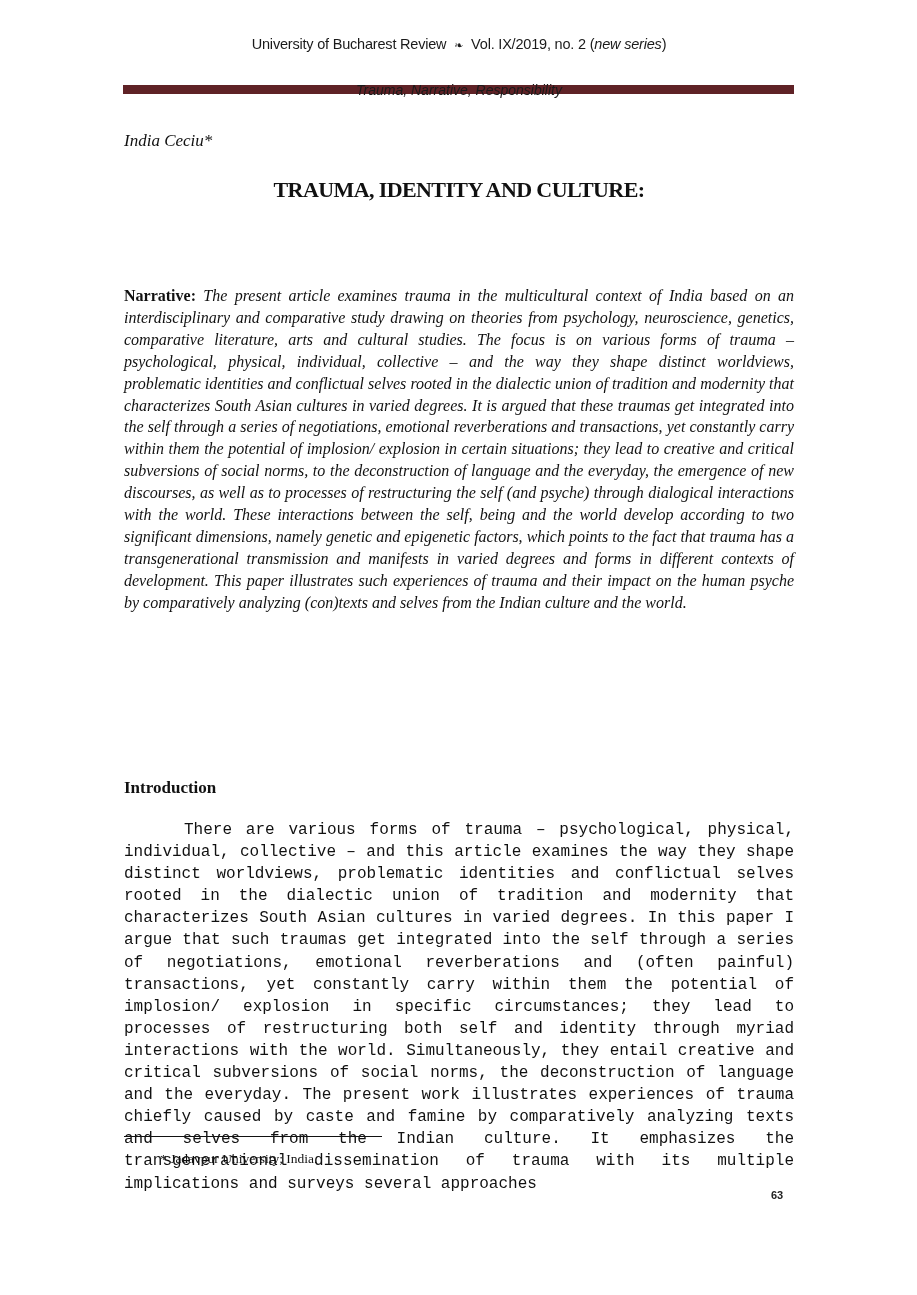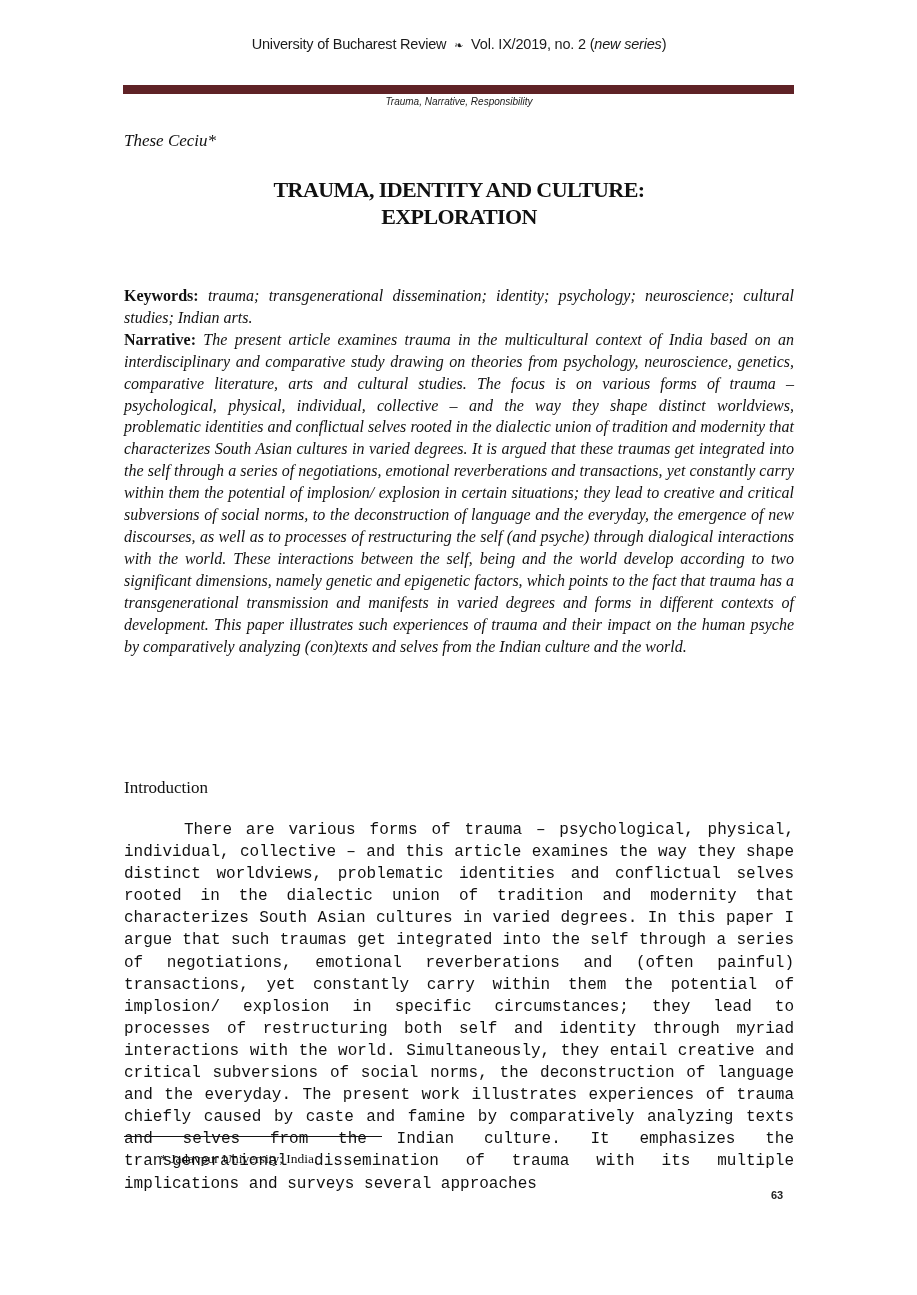--- a/index.html
+++ b/index.html
@@ -6,43 +6,43 @@
   body { width: 917px; height: 1295px; position: relative; overflow: hidden; color: #111; }
   .page { position: absolute; left: 0; top: 0; width: 832px; height: 1295px; }
   .running-head {
     position: absolute; left: 124px; width: 670px; top: 36px; text-align: center;
     font-family: "Liberation Sans", sans-serif; font-size: 14.5px; color: #1a1a1a; letter-spacing: -0.2px;
   }
   .running-head .sep { font-size: 11px; margin: 0 4px; }
   .running-head em { font-style: italic; }
   .rule-bar { position: absolute; left: 123px; top: 85px; width: 671px; height: 9px; background: #5f2226; }
   .subhead {
-    position: absolute; left: 124px; width: 670px; top: 96px; text-align: center;
-    font-family: "Liberation Sans", sans-serif; font-style: italic; font-size: 10px; color: #1a1a1a;
+    position: absolute; left: 124px; width: 670px; top: 82px; text-align: center;
+    font-family: "Liberation Sans", sans-serif; font-style: italic; font-size: 14px; color: #1a1a1a;
   }
   .author {
     position: absolute; left: 124px; top: 131px; font-family: "Liberation Serif", serif;
     font-style: italic; font-size: 17px; color: #111;
   }
   .title {
     position: absolute; left: 124px; width: 670px; top: 176px; text-align: center;
     font-family: "Liberation Serif", serif; font-weight: bold; font-size: 22px;
     line-height: 27px; color: #111; letter-spacing: -0.6px;
   }
   .title div { white-space: nowrap; }
   .abstract-block {
     position: absolute; left: 124px; width: 670px; top: 285px;
     font-family: "Liberation Serif", serif; font-size: 16px; line-height: 21.9px; text-align: justify; color: #111;
   }
   .abstract-block .label { font-weight: bold; font-style: normal; }
   .abstract-block .ital { font-style: italic; }
   .abstract-block p { margin: 0; }
   .section-head {
     position: absolute; left: 124px; top: 778px; font-family: "Liberation Serif", serif;
-    font-weight: normal; font-size: 17px; color: #111;
+    font-weight: bold; font-size: 17px; color: #111;
   }
   .body-text {
     position: absolute; left: 124px; width: 670px; top: 819px;
     font-family: "Liberation Serif", serif; font-size: 16px; line-height: 22.1px; text-align: justify; color: #111;
   }
   .body-text p { margin: 0; text-indent: 60px; font-family: Liberation Mono, monospace; }
   .fn-rule { position: absolute; left: 124px; top: 1136px; width: 258px; height: 1px; background: #111; }
   .footnote {
     position: absolute; left: 124px; top: 1151px; font-family: "Liberation Serif", serif; font-size: 13.5px; color: #111; margin-left: 36px;
   }
@@ -60,32 +60,27 @@
     <span>University of Bucharest Review</span>
     <span class="sep">❧</span>
     <span>Vol. IX/2019, no. 2</span>
     <span>(</span><em>new series</em><span>)</span>
   </div>
 
   <div class="rule-bar"></div>
 
   <div class="subhead">Trauma, Narrative, Responsibility</div>
 
-  <div class="author">These Ceciu*</div>
+  <div class="author">India Ceciu*</div>
 
   <div class="title">
     <div>TRAUMA, IDENTITY AND CULTURE:</div>
-    <div>EXPLORATION</div>
   </div>
 
   <div class="abstract-block">
-    <p>
-      <span class="label">Keywords</span><span class="label">:</span>
-      <span class="ital">trauma; transgenerational dissemination; identity; psychology; neuroscience; cultural studies; Indian arts.</span>
-    </p>
     <p>
       <span class="label">Narrative</span><span class="label">:</span>
       <span class="ital">The present article examines trauma in the multicultural context of India based on an interdisciplinary and comparative study drawing on theories from psychology, neuroscience, genetics, comparative literature, arts and cultural studies. The focus is on various forms of trauma – psychological, physical, individual, collective – and the way they shape distinct worldviews, problematic identities and conflictual selves rooted in the dialectic union of tradition and modernity that characterizes South Asian cultures in varied degrees. It is argued that these traumas get integrated into the self through a series of negotiations, emotional reverberations and transactions, yet constantly carry within them the potential of implosion/ explosion in certain situations; they lead to creative and critical subversions of social norms, to the deconstruction of language and the everyday, the emergence of new discourses, as well as to processes of restructuring the self (and psyche) through dialogical interactions with the world. These interactions between the self, being and the world develop according to two significant dimensions, namely genetic and epigenetic factors, which points to the fact that trauma has a transgenerational transmission and manifests in varied degrees and forms in different contexts of development. This paper illustrates such experiences of trauma and their impact on the human psyche by comparatively analyzing (con)texts and selves from the Indian culture and the world.</span>
     </p>
   </div>
 
   <div class="section-head">Introduction</div>
 
   <div class="body-text">
     <p>There are various forms of trauma – psychological, physical, individual, collective – and this article examines the way they shape distinct worldviews, problematic identities and conflictual selves rooted in the dialectic union of tradition and modernity that characterizes South Asian cultures in varied degrees. In this paper I argue that such traumas get integrated into the self through a series of negotiations, emotional reverberations and (often painful) transactions, yet constantly carry within them the potential of implosion/ explosion in specific circumstances; they lead to processes of restructuring both self and identity through myriad interactions with the world. Simultaneously, they entail creative and critical subversions of social norms, the deconstruction of language and the everyday. The present work illustrates experiences of trauma chiefly caused by caste and famine by comparatively analyzing texts and selves from the Indian culture. It emphasizes the transgenerational dissemination of trauma with its multiple implications and surveys several approaches</p>

